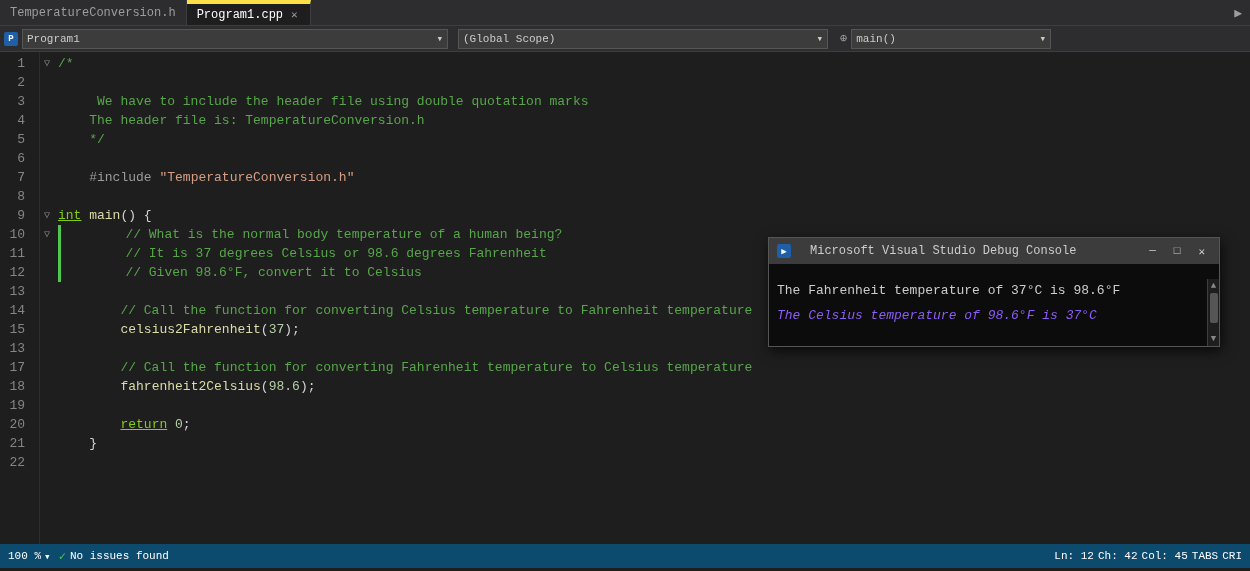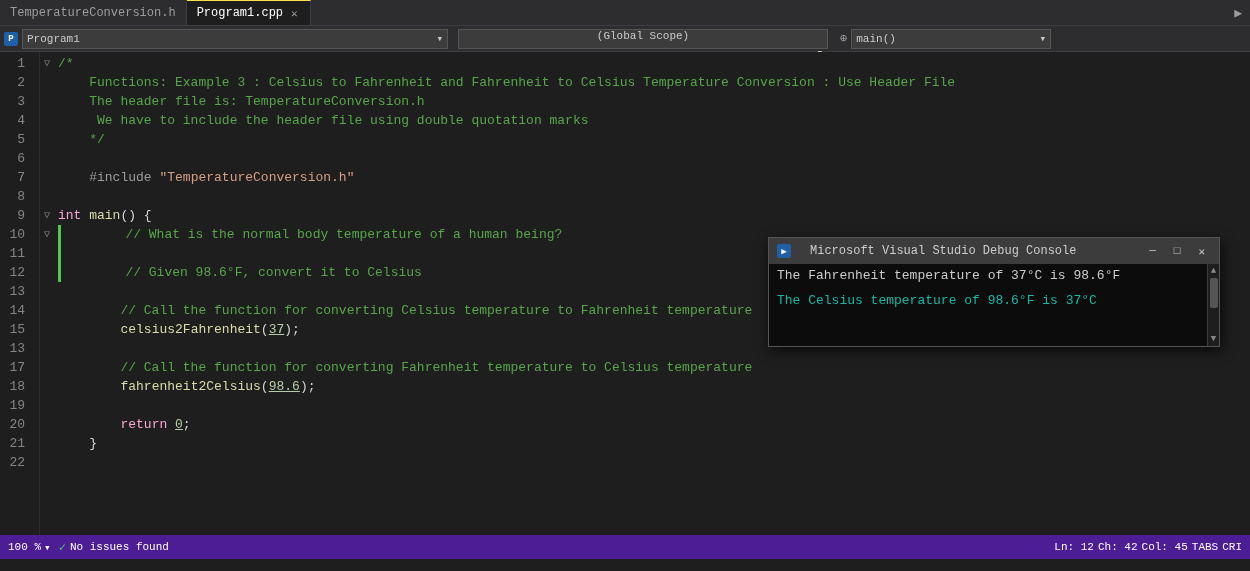--- a/index.html
+++ b/index.html
@@ -28,21 +28,21 @@
       font-size: 12px;
       color: #9d9d9d;
       border-right: 1px solid #3e3e42;
       cursor: pointer;
       white-space: nowrap;
       gap: 6px;
     }
     .tab.active {
       background: #1e1e1e;
       color: #ffffff;
-      border-top: 1px solid #fde047;
+      border-top: 4px solid #fde047;
     }
     .tab.inactive {
       background: #2d2d30;
       color: #9d9d9d;
     }
     .tab-close {
       font-size: 11px;
       color: #9d9d9d;
       cursor: pointer;
       padding: 1px 2px;
@@ -119,47 +119,47 @@
       color: #858585;
       font-size: 10px;
       width: 14px;
       display: inline-block;
       cursor: pointer;
       user-select: none;
     }
 
     
     .c-comment { color: #57a64a; }
-    .c-keyword { color: #f9a8d4; }
+    .c-keyword { color: #84cc16; text-decoration: underline; }
     .c-function { color: #dcdcaa; }
-    .c-number { color: #b5cea8; text-decoration: underline; }
+    .c-number { color: #b5cea8; }
     .c-preprocessor { color: #9b9b9b; }
     .c-preprocessor-val { color: #d69d85; }
     .c-plain { color: #d4d4d4; }
     .c-green-bar {
       display: inline-block;
       width: 3px;
       background: #4ec94e;
       height: 19px;
       margin-right: 2px;
       vertical-align: middle;
     }
 
     
     .status-bar {
-      background: #4c1d95;
+      background: #0c4a6e;
       height: 24px;
       display: flex;
       align-items: center;
       padding: 0 8px;
       font-size: 11px;
       color: #fff;
       gap: 16px;
       position: absolute;
-      bottom: 12px;
+      bottom: 3px;
       left: 0;
       right: 0;
     }
     .status-left { display: flex; align-items: center; gap: 8px; }
     .status-right { margin-left: auto; display: flex; align-items: center; gap: 4px; }
     .status-ok { display: flex; align-items: center; gap: 4px; color: #fff; }
     .status-ok-icon { color: #4ec94e; font-size: 12px; }
 
     
     .debug-console {
@@ -232,20 +232,21 @@
     .debug-scrollbar-thumb {
       width: 8px;
       height: 30px;
       background: #555;
       border-radius: 2px;
     }
     .debug-content-row {
       display: flex;
       flex: 1;
       overflow: hidden;
+      margin-top: 15px;
     }
   </style>
 </head>
 <body>
 
 <div style="position:relative; width:1250px; height:571px; overflow:hidden;">
 
   <div class="tab-bar">
     <div class="tab inactive" style="background:#2d2d30; color:#9d9d9d;">
       <span>TemperatureConversion.h</span>
@@ -258,21 +259,21 @@
     <div style="display:flex;align-items:center;padding:0 8px;color:#9d9d9d;background:#2d2d30;cursor:pointer;">▶</div>
   </div>
 
   <div class="toolbar">
     <div style="width:14px;height:14px;background:#1e5fa8;border-radius:2px;display:flex;align-items:center;justify-content:center;font-size:9px;color:#fff;font-weight:bold;margin-right:2px;">P</div>
     <div class="toolbar-dropdown wide" style="width:426px;">
       <span>Program1</span>
       <span style="margin-left:auto;">▾</span>
     </div>
     <div class="toolbar-sep"></div>
-    <div class="toolbar-dropdown" style="width:370px;flex-direction:column;">
+    <div class="toolbar-dropdown" style="width:370px;">
       <span>(Global Scope)</span>
       <span style="margin-left:auto;">▾</span>
     </div>
     <div class="toolbar-sep"></div>
     <div style="color:#9d9d9d;font-size:12px;padding:0 2px;">⊕</div>
     <div class="toolbar-dropdown" style="width:200px;">
       <span>main()</span>
       <span style="margin-left:auto;">▾</span>
     </div>
   </div>
@@ -304,32 +305,32 @@
         <div>22</div>
     </div>
 
     <div class="code-area">
 
       <div class="code-line">
         <span class="fold-icon">▽</span><span class="c-comment">/*</span>
       </div>
 
       <div class="code-line">
-        <span class="fold-icon"> </span><span class="c-comment">    Functions: Example 3 : Celsius to Fahrenheit and Fahrenheit to Celsius Temperature Conversion : Use Header File</span>
+        <span class="fold-icon"> </span>
+      </div>
+
+      <div class="code-line">
+        <span class="fold-icon"> </span><span class="c-comment">     We have to include the header file using double quotation marks</span>
       </div>
 
       <div class="code-line">
         <span class="fold-icon"> </span><span class="c-comment">    The header file is: TemperatureConversion.h</span>
       </div>
 
       <div class="code-line">
-        <span class="fold-icon"> </span><span class="c-comment">     We have to include the header file using double quotation marks</span>
-      </div>
-
-      <div class="code-line">
         <span class="fold-icon"> </span><span class="c-comment">    */</span>
       </div>
 
       <div class="code-line">
         <span class="fold-icon"> </span>
       </div>
 
       <div class="code-line">
         <span class="fold-icon"> </span><span class="c-preprocessor">    #include </span><span class="c-preprocessor-val">"TemperatureConversion.h"</span>
       </div>
@@ -340,21 +341,21 @@
 
       <div class="code-line">
         <span class="fold-icon">▽</span><span class="c-keyword">int</span><span class="c-plain"> </span><span class="c-function">main</span><span class="c-plain">() {</span>
       </div>
 
       <div class="code-line">
         <span class="fold-icon">▽</span><span class="c-green-bar"></span><span class="c-comment">        // What is the normal body temperature of a human being?</span>
       </div>
 
       <div class="code-line">
-        <span class="fold-icon"> </span><span class="c-green-bar"></span>
+        <span class="fold-icon"> </span><span class="c-green-bar"></span><span class="c-comment">        // It is 37 degrees Celsius or 98.6 degrees Fahrenheit</span>
       </div>
 
 
       <div class="code-line">
         <span class="fold-icon"> </span><span class="c-green-bar"></span><span class="c-comment">        // Given 98.6°F, convert it to Celsius</span>
       </div>
 
       <div class="code-line">
         <span class="fold-icon"> </span>
       </div>
@@ -397,21 +398,21 @@
         <div class="debug-title-icon">▶</div>
         <span class="debug-title-text">Microsoft Visual Studio Debug Console</span>
         <div class="debug-win-btn">─</div>
         <div class="debug-win-btn">□</div>
         <div class="debug-win-btn close">✕</div>
       </div>
       <div class="debug-content-row">
         <div class="debug-body">
           <div style="color:#cccccc;">The Fahrenheit temperature of 37°C is 98.6°F</div>
           <div style="height:6px;"></div>
-          <div style="color:#14b8a6;">The Celsius temperature of 98.6°F is 37°C</div>
+          <div style="color:#8b5cf6;font-style:italic;">The Celsius temperature of 98.6°F is 37°C</div>
         </div>
         <div class="debug-scrollbar">
           <div style="font-size:9px;color:#888;cursor:pointer;margin-bottom:2px;">▲</div>
           <div class="debug-scrollbar-thumb"></div>
           <div style="font-size:9px;color:#888;cursor:pointer;margin-top:auto;">▼</div>
         </div>
       </div>
     </div>
 
   </div>

